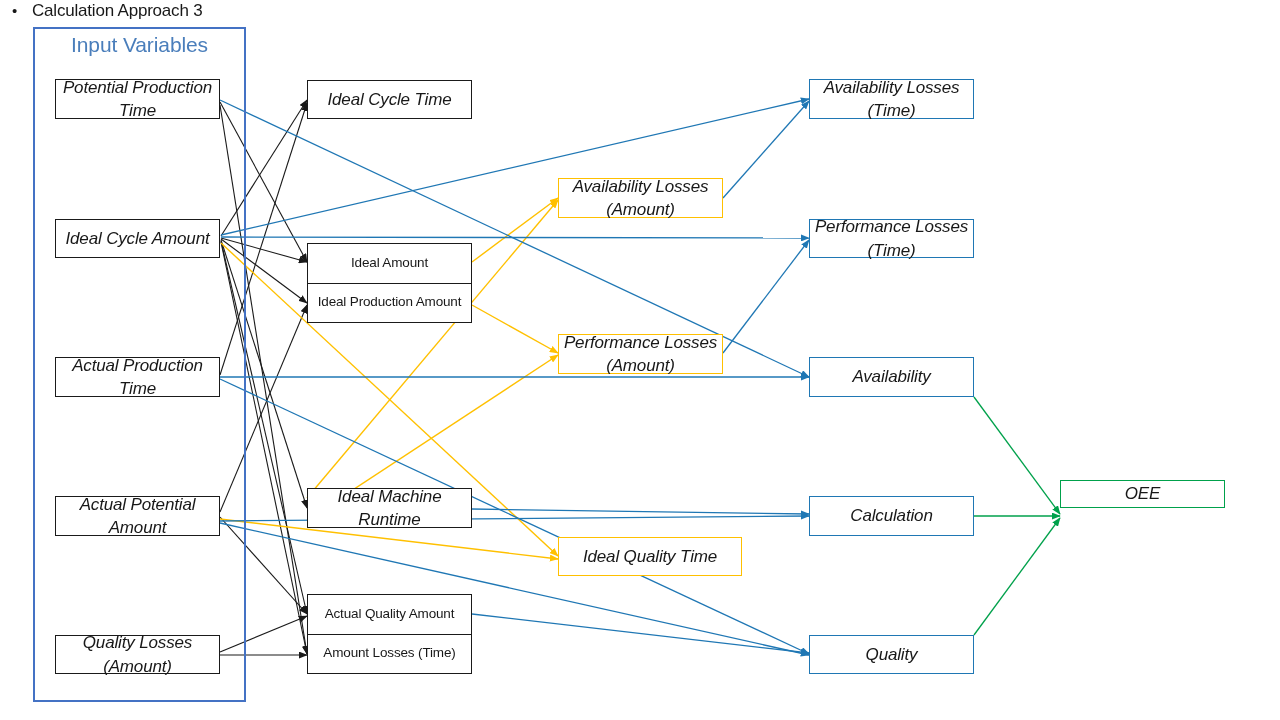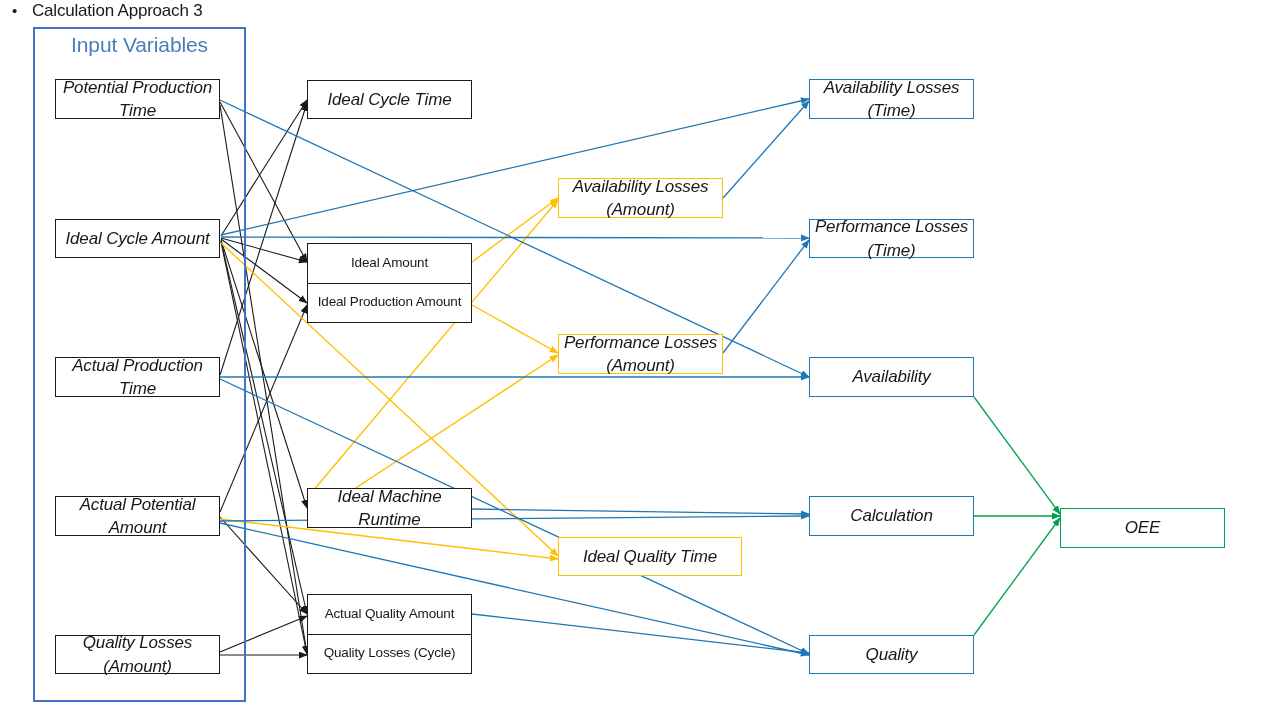--- a/index.html
+++ b/index.html
@@ -208,34 +208,34 @@
       </div>
       <div class="node blue" style="left: 809px; top: 357px; width: 165px; height: 40px;">
         <span>Availability</span>
       </div>
       <div class="node blue" style="left: 809px; top: 496px; width: 165px; height: 40px;">
         <span>Calculation</span>
       </div>
       <div class="node blue" style="left: 809px; top: 635px; width: 165px; height: 39px;">
         <span>Quality</span>
       </div>
-      <div class="node green" style="left: 1060px; top: 508px; width: 165px; height: 40px;">
+      <div class="node green" style="left: 1060px; top: 480px; width: 165px; height: 28px;">
         <span>OEE</span>
       </div>
       <div class="stack" style="left: 307px; top: 243px; width: 165px; height: 80px;">
         <div class="cell">
           <span>Ideal Amount</span>
         </div>
         <div class="cell">
           <span>Ideal Production Amount</span>
         </div>
       </div>
       <div class="stack" style="left: 307px; top: 594px; width: 165px; height: 80px;">
         <div class="cell">
           <span>Actual Quality Amount</span>
         </div>
         <div class="cell">
-          <span>Quality Losses (Cycle)</span>
+          <span>Amount Losses (Time)</span>
         </div>
       </div>
     </div>
 
 </div>
 
 </body></html>

